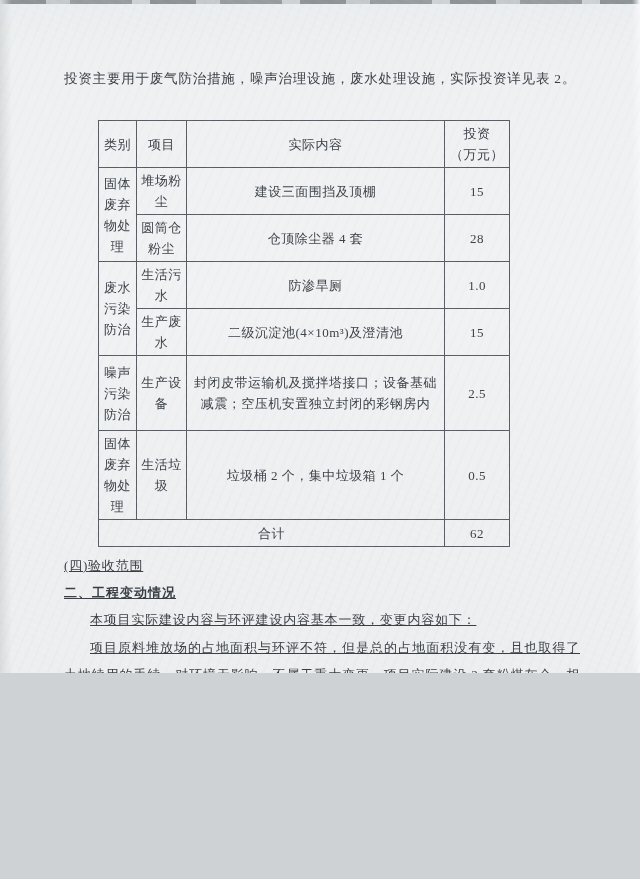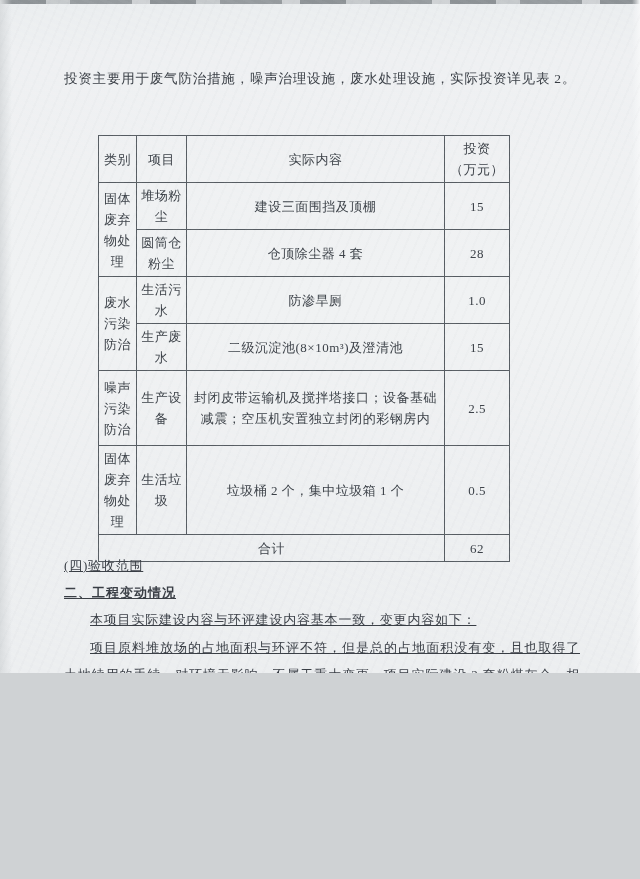--- a/index.html
+++ b/index.html
@@ -37,21 +37,21 @@
   .intro {
     position:absolute; top:66px; left:64px; width:514px;
     font-size:13.5px; line-height:26px; letter-spacing:.8px; text-align:justify;
   }
   .caption {
     position:absolute; top:100px; left:0; width:640px;
     text-align:center; font-weight:bold; font-size:13.5px; letter-spacing:1px;
   }
 
   table.inv {
-    position:absolute; top:135px; left:98px;
+    position:absolute; top:120px; left:98px;
     width:411px; border-collapse:collapse; table-layout:fixed;
     font-size:13px; color:#3b4047;
   }
   table.inv td, table.inv th {
     border:1px solid #565c62;
     text-align:center; vertical-align:middle;
     font-weight:normal; line-height:21px;
     padding:2px 3px;
     letter-spacing:.5px;
   }
@@ -122,21 +122,21 @@
         <td>28</td>
       </tr>
       <tr class="h-r3">
         <td rowspan="2">废水污染防治</td>
         <td>生活污水</td>
         <td>防渗旱厕</td>
         <td>1.0</td>
       </tr>
       <tr class="h-r4">
         <td>生产废水</td>
-        <td>二级沉淀池(8×10m³)及澄清池</td>
+        <td>二级沉淀池(4×10m³)及澄清池</td>
         <td>15</td>
       </tr>
       <tr class="h-r5">
         <td>噪声污染防治</td>
         <td>生产设备</td>
         <td>封闭皮带运输机及搅拌塔接口；设备基础减震；空压机安置独立封闭的彩钢房内</td>
         <td>2.5</td>
       </tr>
       <tr class="h-r6">
         <td>固体废弃物处理</td>

